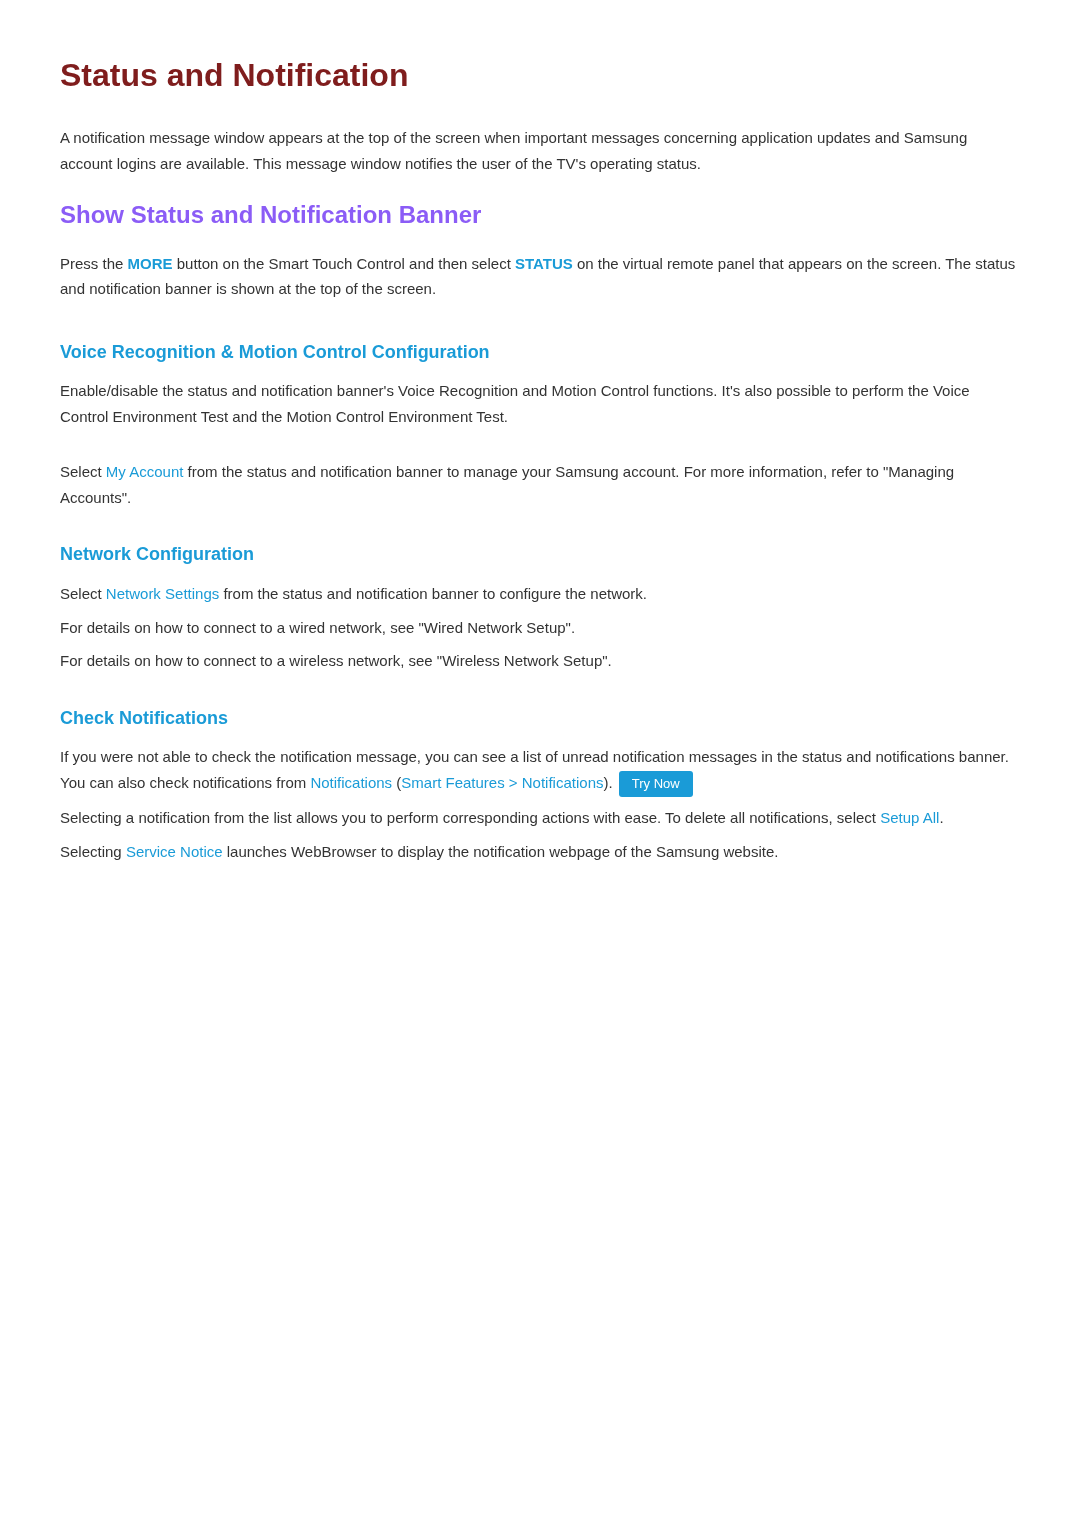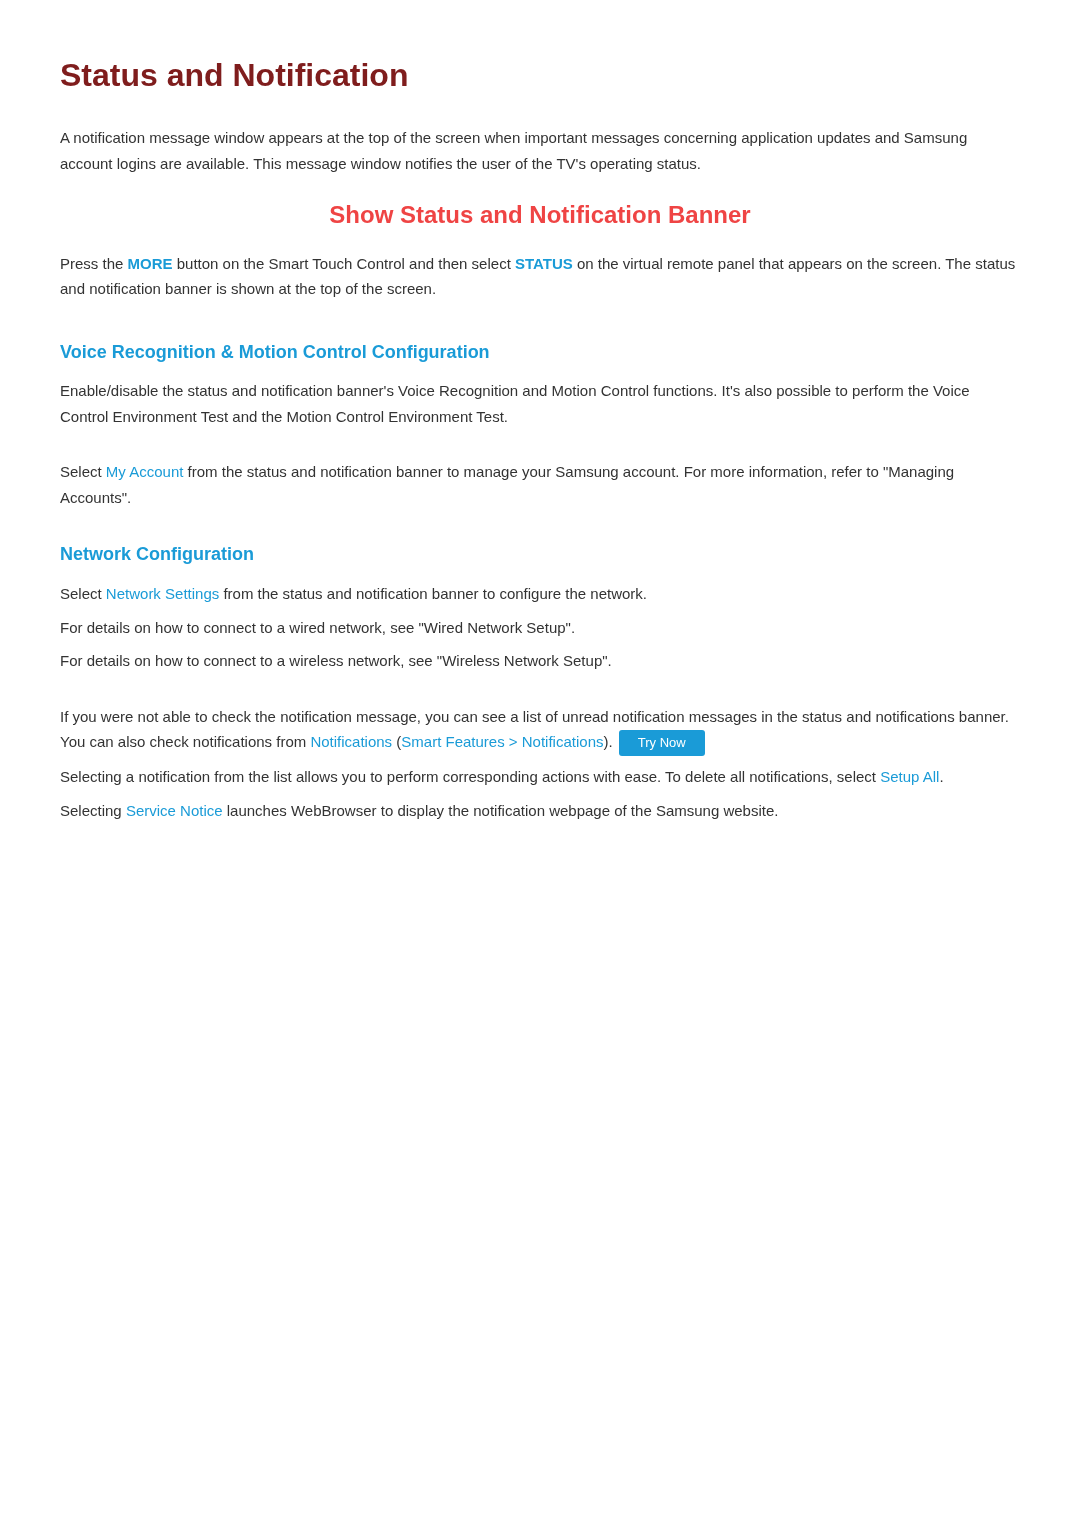--- a/index.html
+++ b/index.html
@@ -28,26 +28,25 @@
     }
 
     .intro-text {
       color: #333333;
       font-size: 15px;
       line-height: 1.7;
       margin-bottom: 20px;
     }
 
     .section-title {
-      color: #ef4444;
+      color: #8b5cf6;
       font-size: 24px;
       font-weight: bold;
       margin-bottom: 16px;
       margin-top: 10px;
-      text-align: center;
     }
 
     .subsection-title {
       color: #1a9bd7;
       font-size: 18px;
       font-weight: bold;
       margin-bottom: 12px;
       margin-top: 10px;
     }
 
@@ -74,21 +73,21 @@
     .highlight-bold {
       color: #1a9bd7;
       font-weight: bold;
     }
 
     .try-now-badge {
       display: inline-block;
       background-color: #1a9bd7;
       color: #ffffff;
       font-size: 13px;
-      padding: 2px 19px;
+      padding: 2px 13px;
       border-radius: 3px;
       margin-left: 2px;
       vertical-align: middle;
     }
   </style>
 </head>
 <body>
 
 <h1 class="page-title">Status and Notification</h1>
 
@@ -115,20 +114,21 @@
 <div class="subsection-block">
   <h3 class="subsection-title">Network Configuration</h3>
   <p class="body-text">
     <span>Select </span><span class="highlight">Network Settings</span><span> from the status and notification banner to configure the network.</span>
   </p>
   <p class="body-text">For details on how to connect to a wired network, see "Wired Network Setup".</p>
   <p class="body-text">For details on how to connect to a wireless network, see "Wireless Network Setup".</p>
 </div>
 
 <div class="subsection-block">
+  <h3 class="subsection-title">Check Notifications</h3>
 
   <p class="body-text">
     <span>If you were not able to check the notification message, you can see a list of unread notification messages in the status and notifications banner. You can also check notifications from </span><span class="highlight">Notifications</span><span> (</span><span class="highlight">Smart Features</span><span class="highlight"> &gt; </span><span class="highlight">Notifications</span><span>). </span><span class="try-now-badge">Try Now</span>
   </p>
 
   <p class="body-text">
     <span>Selecting a notification from the list allows you to perform corresponding actions with ease. To delete all notifications, select </span><span class="highlight">Setup All</span><span>.</span>
   </p>
 
   <p class="body-text">

